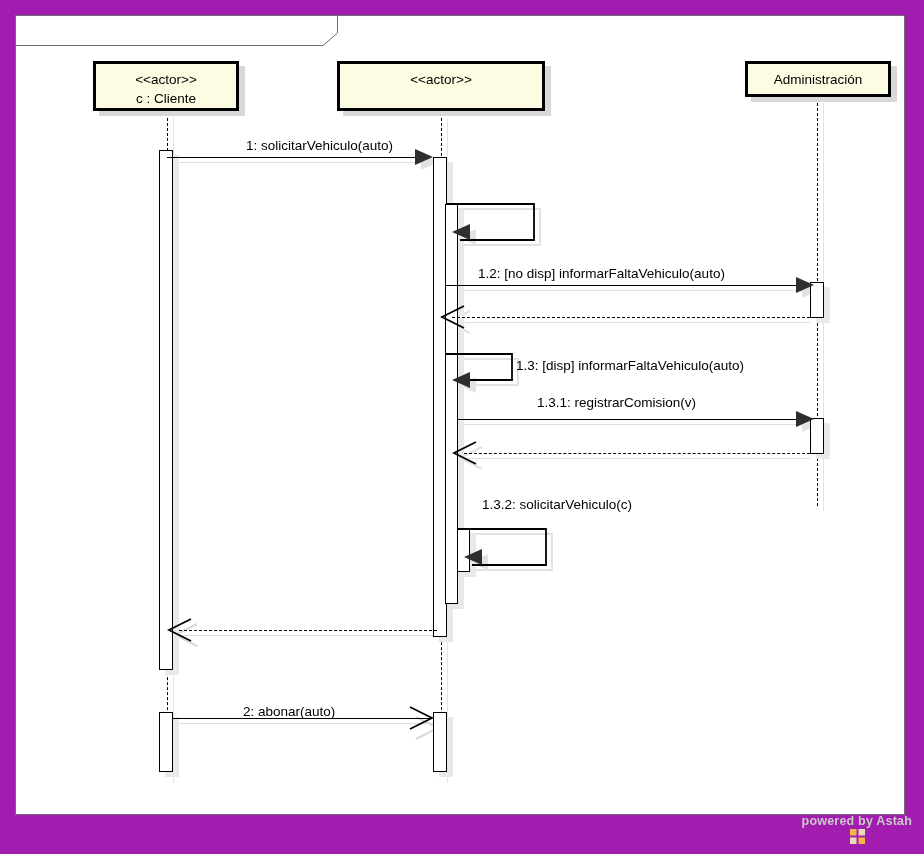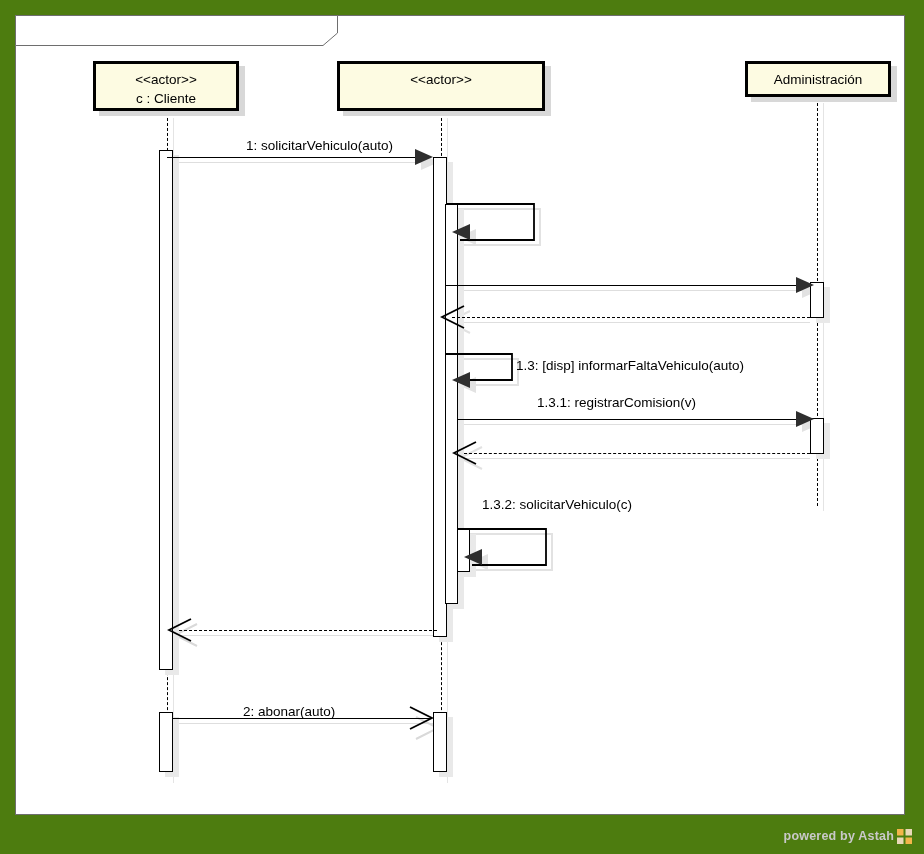--- a/index.html
+++ b/index.html
@@ -5,21 +5,21 @@
   html, body {
     margin: 0;
     padding: 0;
     background: #ffffff;
     font-family: "Liberation Sans", sans-serif;
   }
   #canvas {
     position: relative;
     width: 924px;
     height: 854px;
-    background: #4d7c0f;
+    background: #a21caf;
     overflow: hidden;
   }
   
   .frame-border {
     position: absolute;
     left: 15px;
     top: 15px;
     width: 890px;
     height: 800px;
     border: 1px solid #6e6e6e;
@@ -149,20 +149,21 @@
     right: 12px;
     bottom: 10px;
     font-size: 12.5px;
     font-weight: bold;
     color: #c9c9c9;
     letter-spacing: 0.2px;
     display: flex;
     align-items: center;
     gap: 2px;
     line-height: 1;
+    flex-direction: column;
   }
   .wm-logo {
     display: inline-block;
     width: 15px; height: 15px;
     position: relative;
     margin-left: 1px;
   }
 </style>
 </head>
 <body>
@@ -234,20 +235,21 @@
 
   <svg class="loop-shadow" width="110" height="50" style="left:452px;top:207px;">
     <path d="M0,2 L88,2 L88,38 L12,38" fill="none" stroke="#e2e2e2" stroke-width="2"></path>
   </svg>
   <svg class="loop" width="110" height="50" style="left:446px;top:202px;">
     <path d="M0,2 L88,2 L88,38 L14,38" fill="none" stroke="#000000" stroke-width="1.8"></path>
   </svg>
   <div class="head-filled-shadow left" style="left:458px;top:229px;"></div>
   <div class="head-filled left" style="left:452px;top:224px;"></div>
 
+  <div class="msg-label" style="left:478px;top:267px;">1.2: [no disp] informarFaltaVehiculo(auto)</div>
   <div class="msg-line-shadow" style="left:452px;top:290px;width:358px;"></div>
   <div class="msg-line" style="left:446px;top:285px;width:352px;"></div>
   <div class="head-filled-shadow right" style="left:802px;top:282px;"></div>
   <div class="head-filled right" style="left:796px;top:277px;"></div>
 
   <div class="msg-line-shadow" style="left:452px;top:322px;width:358px;"></div>
   <div class="msg-line dashed" style="left:452px;top:317px;width:358px;"></div>
   <svg class="open-head-shadow" width="26" height="24" style="left:446px;top:310px;">
     <path d="M24,1 L2,12 L24,23" fill="none" stroke="#e2e2e2" stroke-width="2"></path>
   </svg>

